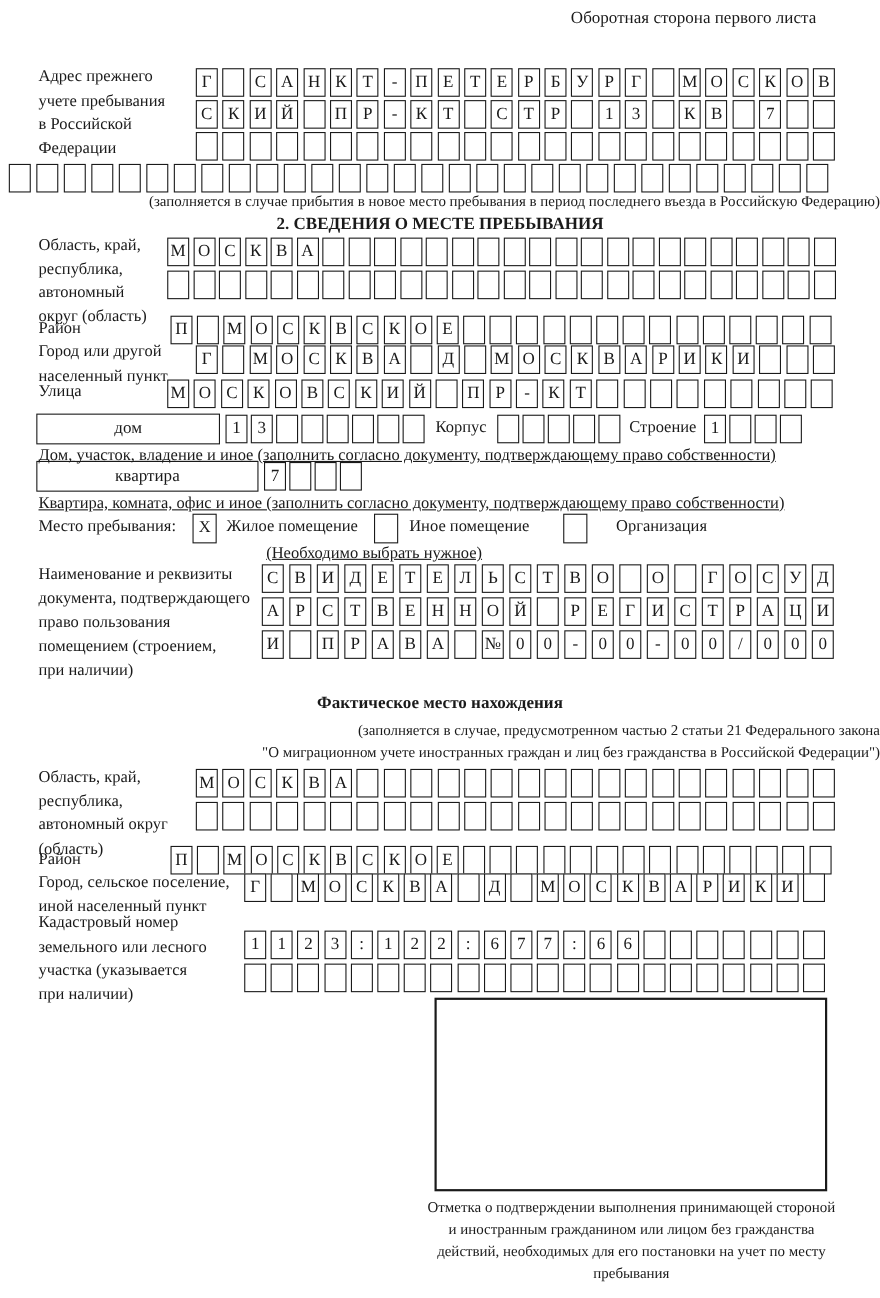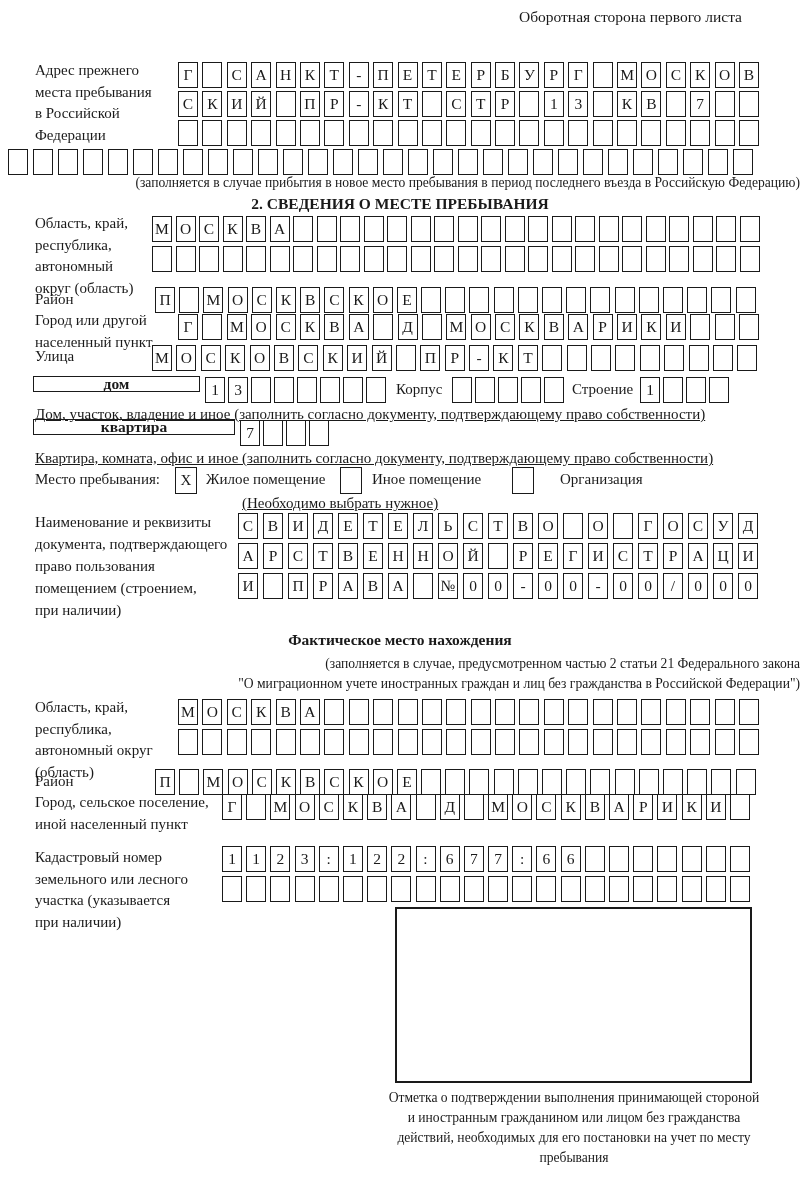--- a/index.html
+++ b/index.html
@@ -16,43 +16,43 @@
   .cnote{position:absolute;left:0;width:100%;text-align:right;font-size:13.6px;}
   .title{position:absolute;left:0;width:100%;text-align:center;font-weight:bold;font-size:15.5px;}
   .cellrow{position:absolute;display:flex;}
   .cell{
     box-sizing:border-box;flex:none;width:20px;height:26px;
     border:1.5px solid var(--ink);background:var(--paper);
     display:flex;align-items:center;justify-content:center;
     font-size:15.5px;line-height:1;
   }
   .bigbox{
-    position:absolute;box-sizing:border-box;height:16px;
+    position:absolute;box-sizing:border-box;height:28px;
     border:1.8px solid var(--ink);
-    display:flex;align-items:center;justify-content:center;font-size:15.5px;font-weight:bold;
+    display:flex;align-items:center;justify-content:center;font-size:15.5px;
   }
   .ilabel{position:absolute;font-size:15px;white-space:nowrap;}
   .checkbox{
     position:absolute;box-sizing:border-box;width:22px;height:27px;
     border:1.6px solid var(--ink);
     display:flex;align-items:center;justify-content:center;font-size:15px;
   }
   .stamp{position:absolute;box-sizing:border-box;border:2px solid var(--ink);background:var(--paper);}
   .caption{position:absolute;text-align:center;font-size:13.6px;line-height:20px;}
 </style>
 </head>
 <body>
 
 <div class="page">
 
   <div class="hdr">Оборотная сторона первого листа</div>
 
   <div class="lbl" style="left:35px;top:60px;">
       <div>Адрес прежнего</div>
-      <div>места пребывания</div>
+      <div>учете пребывания</div>
       <div>в Российской</div>
       <div>Федерации</div>
     </div>
   <div class="cellrow" style="left:178px;top:62px;gap:4.4px;">
       <span class="cell">Г</span>
       <span class="cell"></span>
       <span class="cell">С</span>
       <span class="cell">А</span>
       <span class="cell">Н</span>
       <span class="cell">К</span>
@@ -552,21 +552,21 @@
       <span class="cell">К</span>
       <span class="cell">В</span>
       <span class="cell">А</span>
       <span class="cell">Р</span>
       <span class="cell">И</span>
       <span class="cell">К</span>
       <span class="cell">И</span>
       <span class="cell"></span>
     </div>
 
-  <div class="lbl" style="left:35px;top:847px;">
+  <div class="lbl" style="left:35px;top:829px;">
       <div>Кадастровый номер</div>
       <div>земельного или лесного</div>
       <div>участка (указывается</div>
       <div>при наличии)</div>
     </div>
   <div class="cellrow" style="left:222px;top:846px;gap:4.2px;">
       <span class="cell">1</span>
       <span class="cell">1</span>
       <span class="cell">2</span>
       <span class="cell">3</span>

